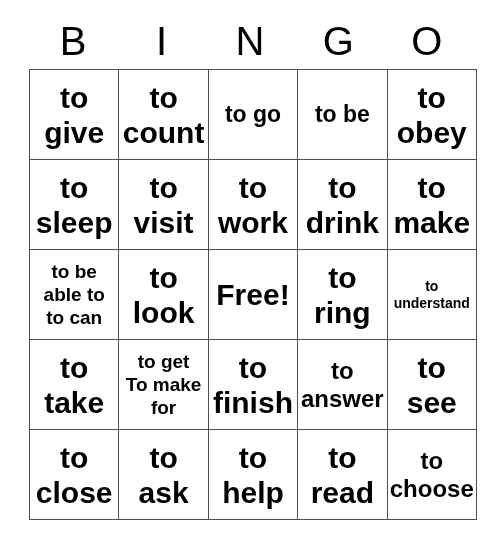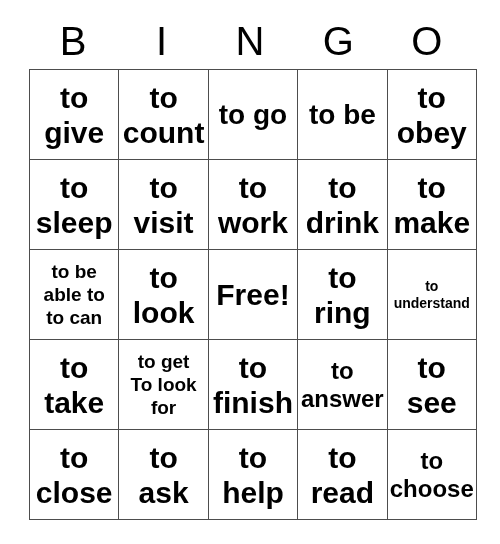--- a/index.html
+++ b/index.html
@@ -66,21 +66,21 @@
     width: 100%;
     text-align: center;
     font-family: "Liberation Sans", sans-serif;
     color: #000000;
     white-space: pre-line;
     word-break: normal;
   }
 
   
   .fs-xl   { font-size: 30px; line-height: 35px; }  
-  .fs-lg   { font-size: 28px; line-height: 33px; }  
+  .fs-lg   { font-size: 23px; line-height: 33px; }  
   .fs-md   { font-size: 24px; line-height: 28px; }  
   .fs-sm   { font-size: 19px; line-height: 23px; }  
   .fs-xs   { font-size: 14px; line-height: 17px; }  
 </style>
 </head>
 <body>
 
 <div id="bingo-card">
 
   <div id="bingo-header">
@@ -157,21 +157,21 @@
 understand</span>
           </td>
       </tr>
       <tr>
         <td class="grid-cell">
             <span class="cell-text fs-xl">to
 take</span>
           </td>
         <td class="grid-cell">
             <span class="cell-text fs-sm">to get
-To look
+To make
 for</span>
           </td>
         <td class="grid-cell">
             <span class="cell-text fs-xl">to
 finish</span>
           </td>
         <td class="grid-cell">
             <span class="cell-text fs-md">to
 answer</span>
           </td>

